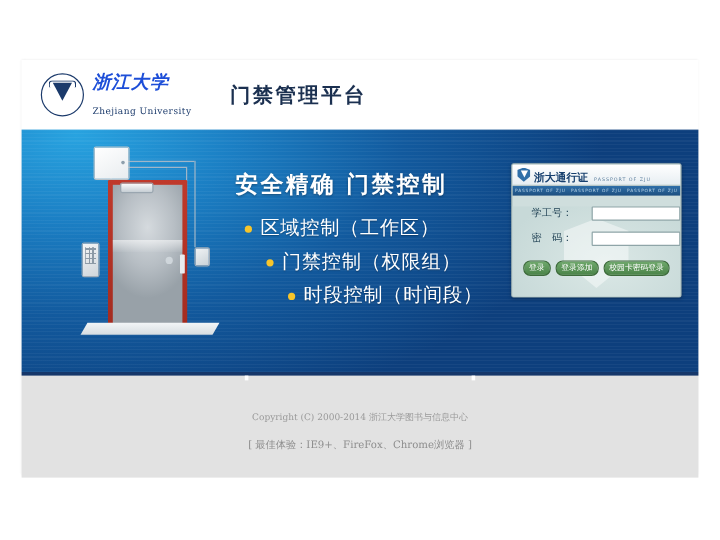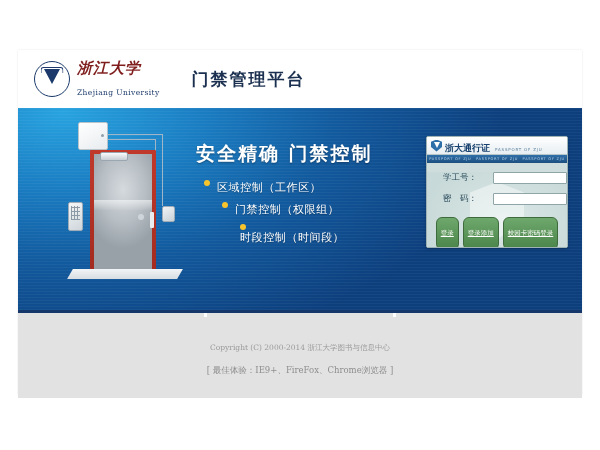--- a/index.html
+++ b/index.html
@@ -72,21 +72,21 @@
     border-right: 1.4px solid #1b3a6b;
     border-radius: 3px 3px 0 0;
   }
   #uni-names {
     margin-left: 7px;
     line-height: 1.05;
   }
   #uni-cn {
     font-size: 15px;
     font-weight: bold;
-    color: #7f1d1d;
+    color: #1d4ed8;
     font-family: "DejaVu Serif", "Liberation Serif", serif;
     font-style: italic;
     letter-spacing: 1px;
   }
   #uni-en {
     font-size: 7.5px;
     color: #1b3a6b;
     font-family: "DejaVu Serif", "Liberation Serif", serif;
     letter-spacing: 0.4px;
     margin-top: 12px;
@@ -240,30 +240,30 @@
   #feature-list {
     position: absolute;
     left: 186px;
     top: 72px;
     list-style: none;
     margin: 0;
     padding: 0;
   }
   #feature-list li {
     display: flex;
-    align-items: flex-start;
+    align-items: center;
     color: #ffffff;
-    font-size: 11px;
+    font-size: 16px;
     margin-bottom: 7px;
     letter-spacing: 0.6px;
     white-space: nowrap;
     text-shadow: 0 1px 1px rgba(0,0,0,0.3);
   }
   #feature-list li:nth-child(2){ margin-left: 18px; }
-  #feature-list li:nth-child(3){ margin-left: 36px; flex-direction: column; }
+  #feature-list li:nth-child(3){ margin-left: 36px; }
   .bullet {
     width: 6px; height: 6px;
     border-radius: 50%;
     background: #f7c52b;
     margin-right: 7px;
     flex: 0 0 auto;
   }
 
   
   #login-panel {
@@ -377,26 +377,25 @@
     justify-content: center;
     gap: 4px;
     margin-top: 12px;
   }
   .gbtn {
     background: linear-gradient(180deg,#6fa86c 0%,#4b8449 100%);
     border: 1px solid #3d6b3b;
     border-radius: 6px;
     color: #ffffff;
     font-size: 6.5px;
-    padding: 12px 4px;
+    padding: 2px 4px;
     white-space: nowrap;
     cursor: pointer;
     font-family: "DejaVu Sans", "Liberation Sans", sans-serif;
     line-height: 1;
-    text-decoration: underline;
   }
 
   
   #footer {
     position: absolute;
     left: 0;
     top: 260px;
     width: 564px;
     height: 85px;
     background: #e2e2e2;

